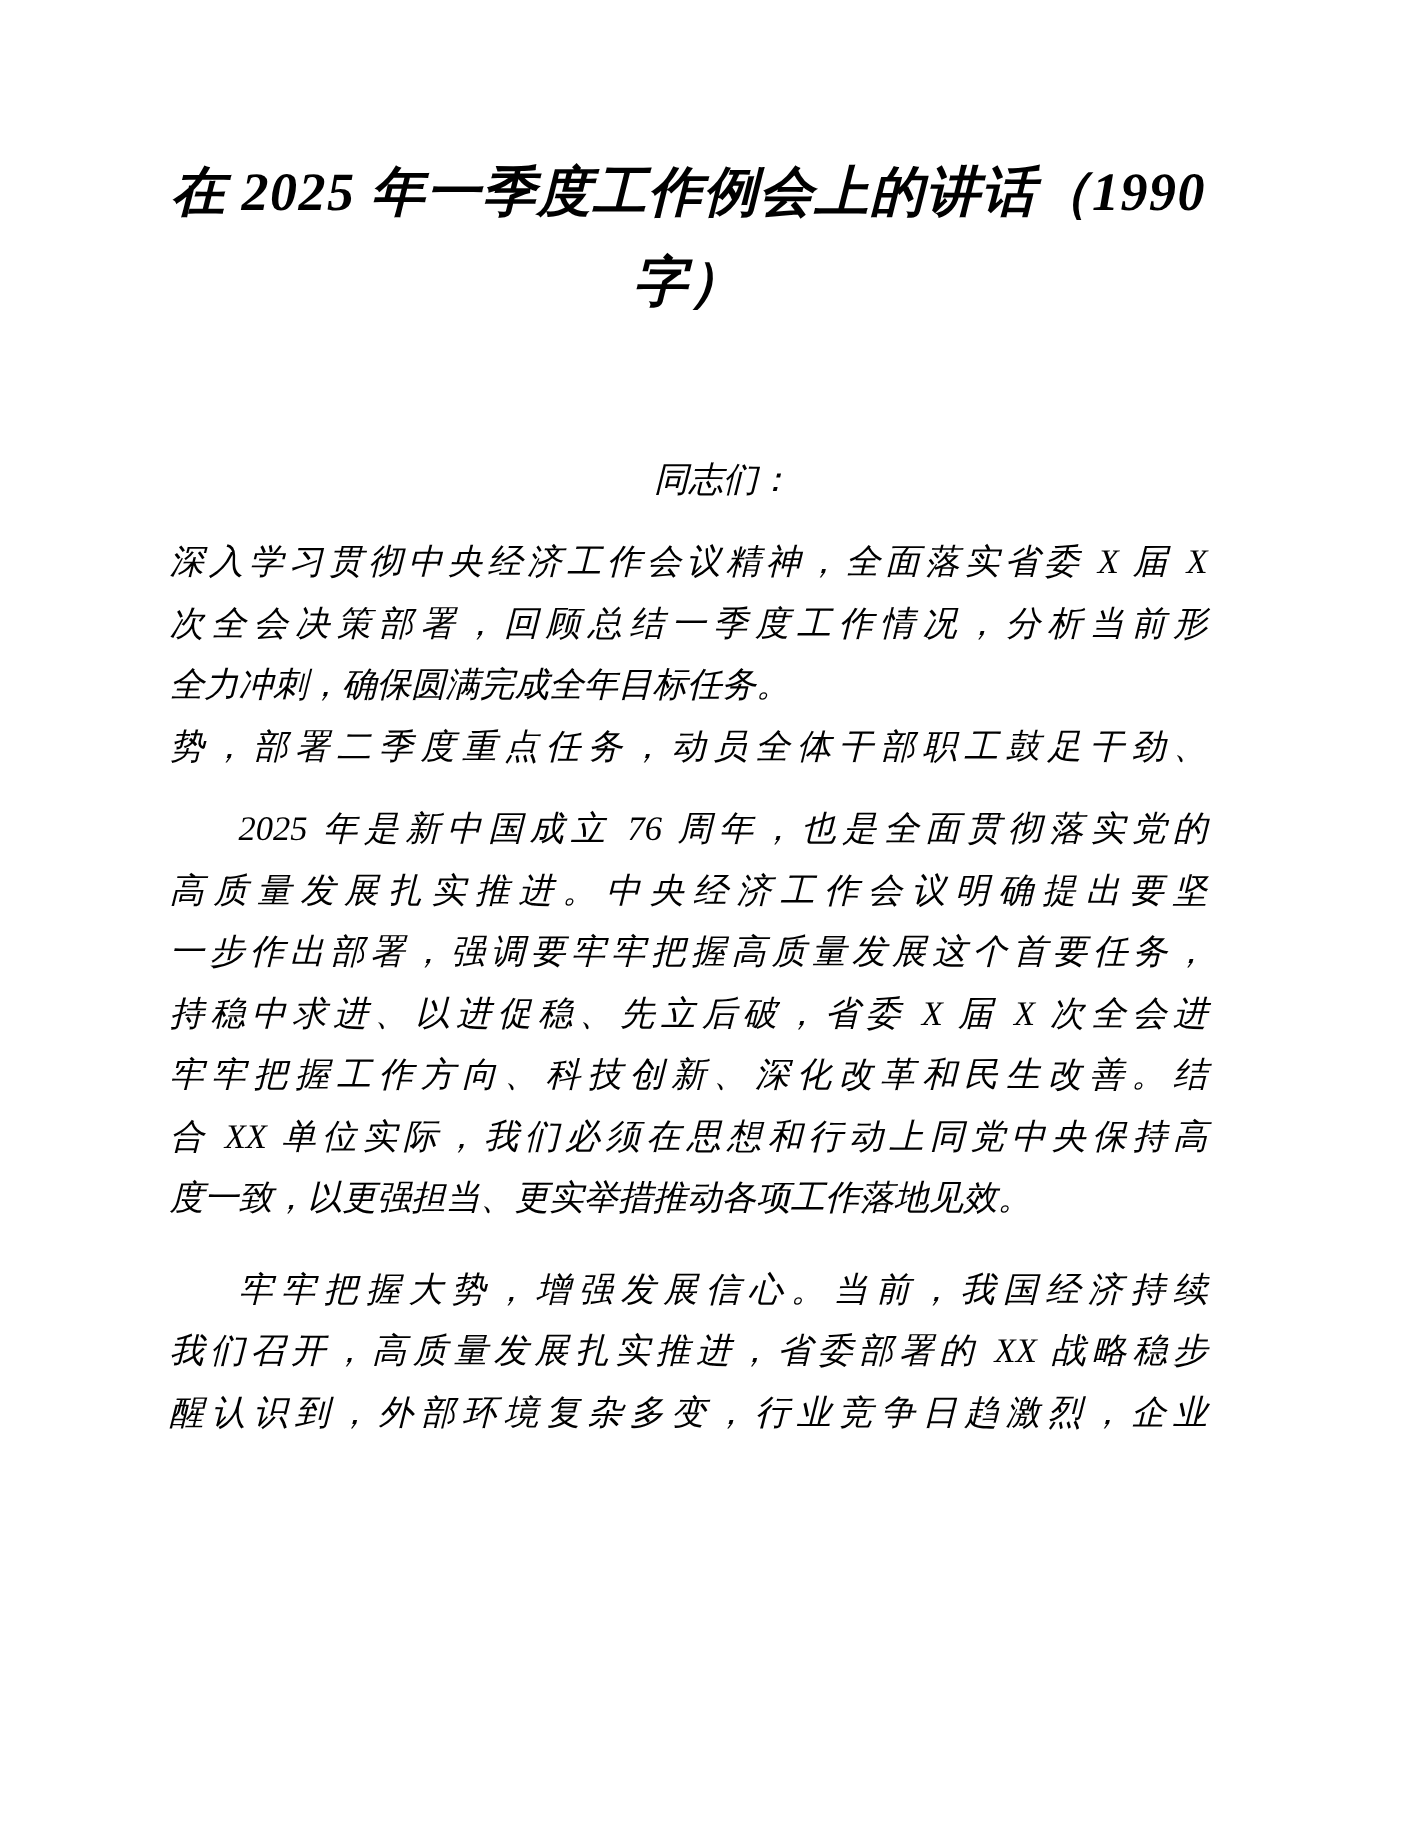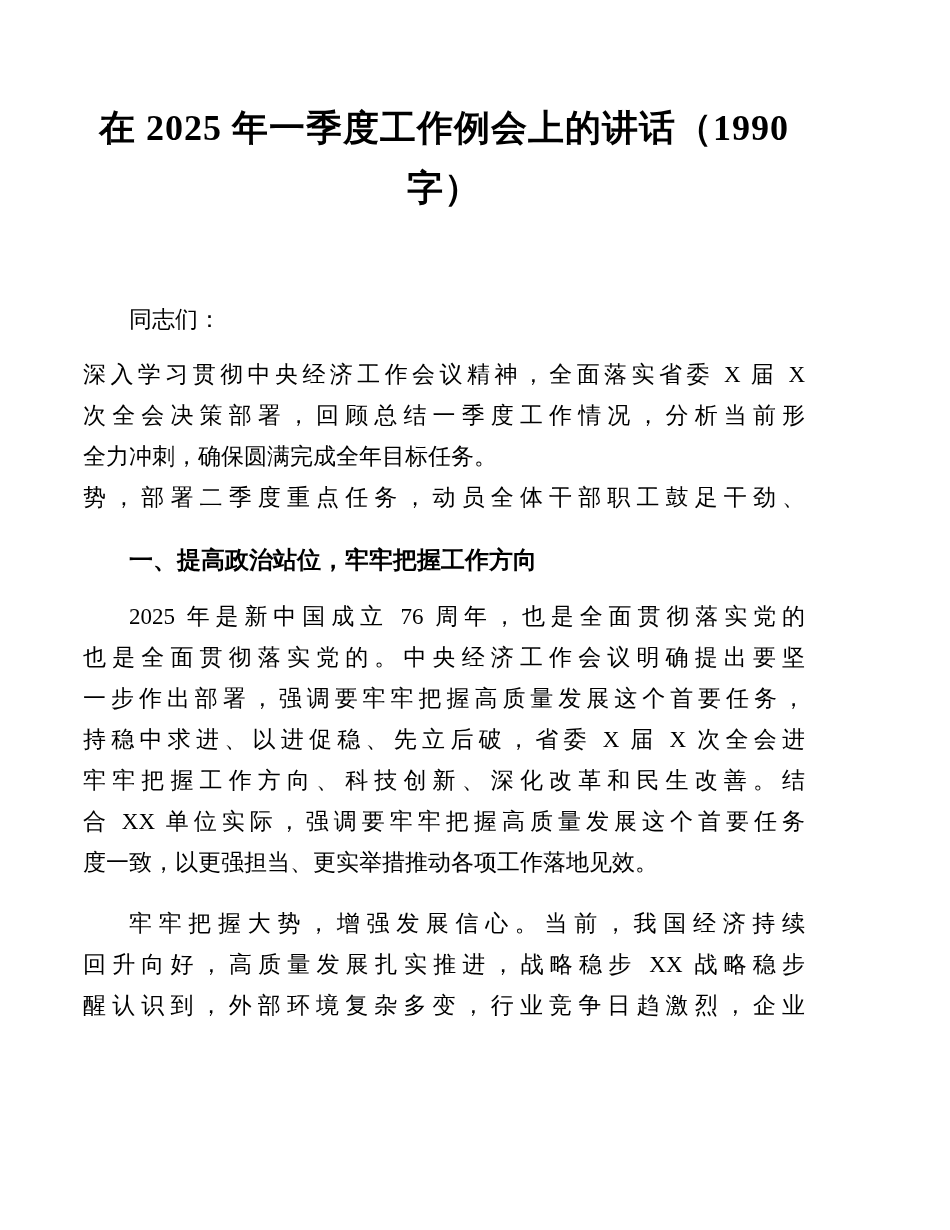--- a/index.html
+++ b/index.html
@@ -7,22 +7,23 @@
   .page {
     position: relative;
     width: 950px;
     height: 1230px;
     background: #ffffff;
     color: #000000;
     overflow: hidden;
     font-family: "Liberation Serif", serif;
   }
   .content {
-    padding-left: 83px;
+    padding-left: 113px;
     padding-right: 145px; 
+    font-style: italic;
   }
   .doc-title {
     margin-top: 98px;
     font-family: "Liberation Serif", serif;
     font-weight: 700;
     font-size: 36px;
     line-height: 60px;
     text-align: center;
     letter-spacing: 1px;
   }
@@ -31,21 +32,21 @@
     line-height: 41px;
     font-family: "Liberation Serif", serif;
     font-weight: 400;
     color: #000000;
   }
   .fill {
     text-align: justify;
     text-align-last: justify;
   }
   .indent { text-indent: 46px; }
-  .salutation { margin-top: 81px; }
+  .salutation { margin-top: 81px; text-align: center; }
   .para { margin-top: 14px; }
   .para.gap-lg { margin-top: 20px; }
   .section-heading {
     margin-top: 20px;
     margin-bottom: 5px;
     font-family: "Liberation Sans", sans-serif;
     font-weight: 700;
     font-size: 24px;
     line-height: 44px;
     text-indent: 46px;
@@ -65,32 +66,31 @@
 
     <p class="line salutation indent">同志们：</p>
 
     <div class="para">
       <p class="line fill">深入学习贯彻中央经济工作会议精神，全面落实省委 X 届 X</p>
       <p class="line fill">次全会决策部署，回顾总结一季度工作情况，分析当前形</p>
       <p class="line">全力冲刺，确保圆满完成全年目标任务。</p>
       <p class="line fill">势，部署二季度重点任务，动员全体干部职工鼓足干劲、</p>
     </div>
 
-    <h2 class="section-heading">一、提高政治站位，牢牢把握工作方向</h2>
 
     <div class="para">
       <p class="line indent fill">2025 年是新中国成立 76 周年，也是全面贯彻落实党的</p>
-      <p class="line fill">也是全面贯彻落实党的。中央经济工作会议明确提出要坚</p>
+      <p class="line fill">高质量发展扎实推进。中央经济工作会议明确提出要坚</p>
       <p class="line fill">一步作出部署，强调要牢牢把握高质量发展这个首要任务，</p>
       <p class="line fill">持稳中求进、以进促稳、先立后破，省委 X 届 X 次全会进</p>
       <p class="line fill">牢牢把握工作方向、科技创新、深化改革和民生改善。结</p>
-      <p class="line fill">合 XX 单位实际，强调要牢牢把握高质量发展这个首要任务</p>
+      <p class="line fill">合 XX 单位实际，我们必须在思想和行动上同党中央保持高</p>
       <p class="line">度一致，以更强担当、更实举措推动各项工作落地见效。</p>
     </div>
 
     <div class="para gap-lg">
       <p class="line indent fill">牢牢把握大势，增强发展信心。当前，我国经济持续</p>
-      <p class="line fill">回升向好，高质量发展扎实推进，战略稳步 XX 战略稳步</p>
+      <p class="line fill">我们召开，高质量发展扎实推进，省委部署的 XX 战略稳步</p>
       <p class="line fill">醒认识到，外部环境复杂多变，行业竞争日趋激烈，企业</p>
     </div>
 
   </div>
 </div>
 
 </body></html>

